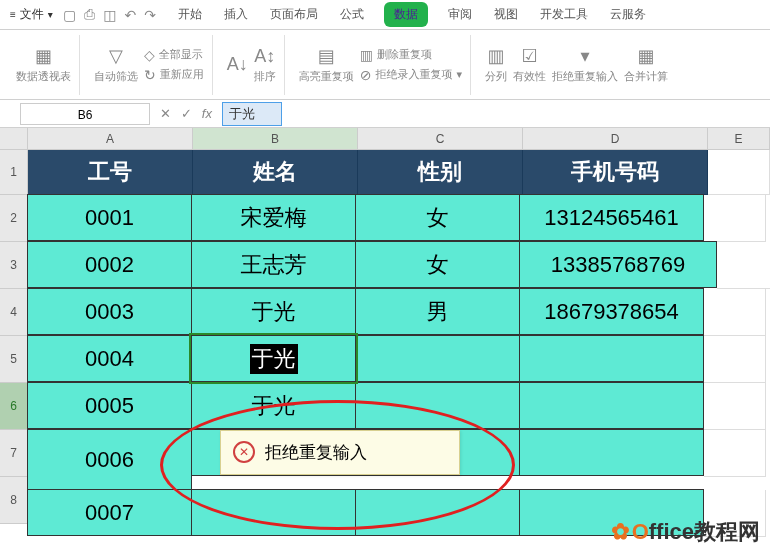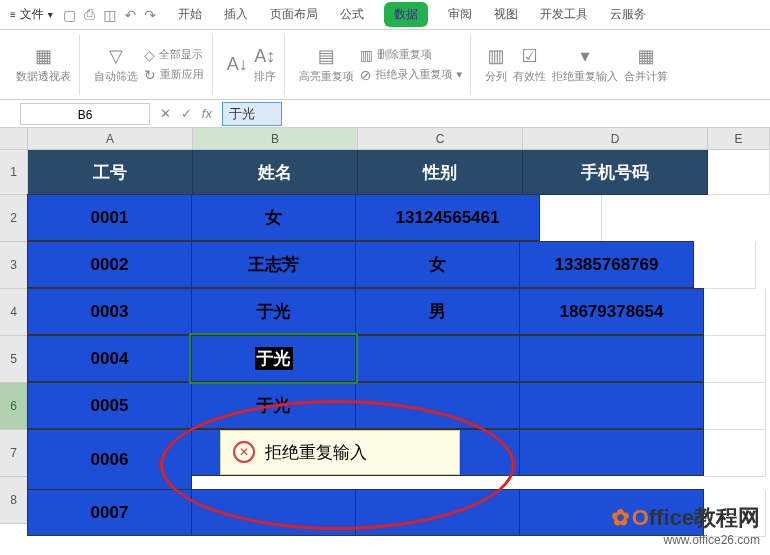--- a/index.html
+++ b/index.html
@@ -36,23 +36,23 @@
     .grid-wrap { position: relative; }
     .corner { position: absolute; left: 0; top: 0; width: 28px; height: 22px; background: #e8e8e8; border-right: 1px solid #ccc; border-bottom: 1px solid #ccc; }
     .col-headers { position: absolute; left: 28px; top: 0; display: flex; height: 22px; }
     .col-h { background: #e8e8e8; border-right: 1px solid #ccc; border-bottom: 1px solid #ccc; text-align: center; line-height: 22px; font-size: 12px; color: #555; }
     .col-h.active { background: #d0e4d0; }
     .row-headers { position: absolute; left: 0; top: 22px; width: 28px; }
     .row-h { background: #e8e8e8; border-bottom: 1px solid #ccc; border-right: 1px solid #ccc; text-align: center; font-size: 12px; color: #555; display: flex; align-items: center; justify-content: center; }
     .row-h.active { background: #b0d0b0; color: #2a7a2a; }
     .cells { position: absolute; left: 28px; top: 22px; }
     .cell-row { display: flex; }
-    .cell { border-right: 1px solid #ddd; border-bottom: 1px solid #ddd; display: flex; align-items: center; justify-content: center; font-size: 17px; background: #fff; position: relative; }
+    .cell { border-right: 1px solid #ddd; border-bottom: 1px solid #ddd; display: flex; align-items: center; justify-content: center; font-size: 22px; background: #fff; position: relative; }
     .hdr-cell { background: #2a4a6a; color: #fff; font-weight: bold; border-right: 1px solid #1a3a5a; border-bottom: 1px solid #1a3a5a; }
-    .data-cell { background: #1d4ed8; color: #000; border: 1px solid #333; margin: -1px 0 0 -1px; font-weight: bold; }
+    .data-cell { background: #5eead4; color: #000; border: 1px solid #333; margin: -1px 0 0 -1px; }
     .editing { outline: 2px solid #2a8a2a; z-index: 5; }
     .sel-text { background: #000; color: #fff; padding: 0 2px; }
     
     
     .warn-popup { position: absolute; left: 220px; top: 430px; width: 240px; background: #fdfce6; border: 1px solid #d8d090; padding: 10px 12px; display: flex; gap: 10px; z-index: 20; box-shadow: 1px 1px 3px rgba(0,0,0,0.1); }
     .warn-popup .icon { width: 22px; height: 22px; border: 2px solid #d04040; border-radius: 50%; display: flex; align-items: center; justify-content: center; color: #d04040; flex-shrink: 0; font-size: 12px; }
     .warn-popup .title { font-weight: normal; font-size: 17px; }
     .warn-popup .body { font-size: 11px; line-height: 1.5; color: #555; }
     
     
@@ -195,29 +195,30 @@
   <div class="cells" id="cells">
       <div class="cell-row">
         <div class="cell hdr-cell" style="width: 165px; height: 45px;">工号</div>
         <div class="cell hdr-cell" style="width: 165px; height: 45px;">姓名</div>
         <div class="cell hdr-cell" style="width: 165px; height: 45px;">性别</div>
         <div class="cell hdr-cell" style="width: 185px; height: 45px;">手机号码</div>
         <div class="cell" style="width: 62px; height: 45px;"></div>
       </div>
       <div class="cell-row">
         <div class="cell data-cell" style="width: 165px; height: 47px;">0001</div>
+        <div class="cell data-cell" style="width: 165px; height: 47px;">宋爱梅</div>
         <div class="cell data-cell" style="width: 165px; height: 47px;">女</div>
         <div class="cell data-cell" style="width: 185px; height: 47px;">13124565461</div>
         <div class="cell" style="width: 62px; height: 47px;"></div>
       </div>
       <div class="cell-row">
         <div class="cell data-cell" style="width: 165px; height: 47px;">0002</div>
         <div class="cell data-cell" style="width: 165px; height: 47px;">王志芳</div>
         <div class="cell data-cell" style="width: 165px; height: 47px;">女</div>
-        <div class="cell data-cell" style="width: 175px; height: 47px;">13385768769</div>
+        <div class="cell data-cell" style="width: 198px; height: 47px;">13385768769</div>
         <div class="cell" style="width: 62px; height: 47px;"></div>
       </div>
       <div class="cell-row">
         <div class="cell data-cell" style="width: 165px; height: 47px;">0003</div>
         <div class="cell data-cell" style="width: 165px; height: 47px;">于光</div>
         <div class="cell data-cell" style="width: 165px; height: 47px;">男</div>
         <div class="cell data-cell" style="width: 185px; height: 47px;">18679378654</div>
         <div class="cell" style="width: 62px; height: 47px;"></div>
       </div>
       <div class="cell-row">
@@ -259,14 +260,13 @@
   <div class="icon">✕</div>
   <div>
     <div class="title">拒绝重复输入</div>
   </div>
 </div>
 
 <div class="wm">
   <div class="wm-main">
     <span style="color:#e87020;margin-right:2px;">✿</span><span class="o">O</span><span class="rest">ffice教程网</span>
   </div>
-  <div class="wm-sub">www.office26.com</div>
 </div>
 
 </body></html>

